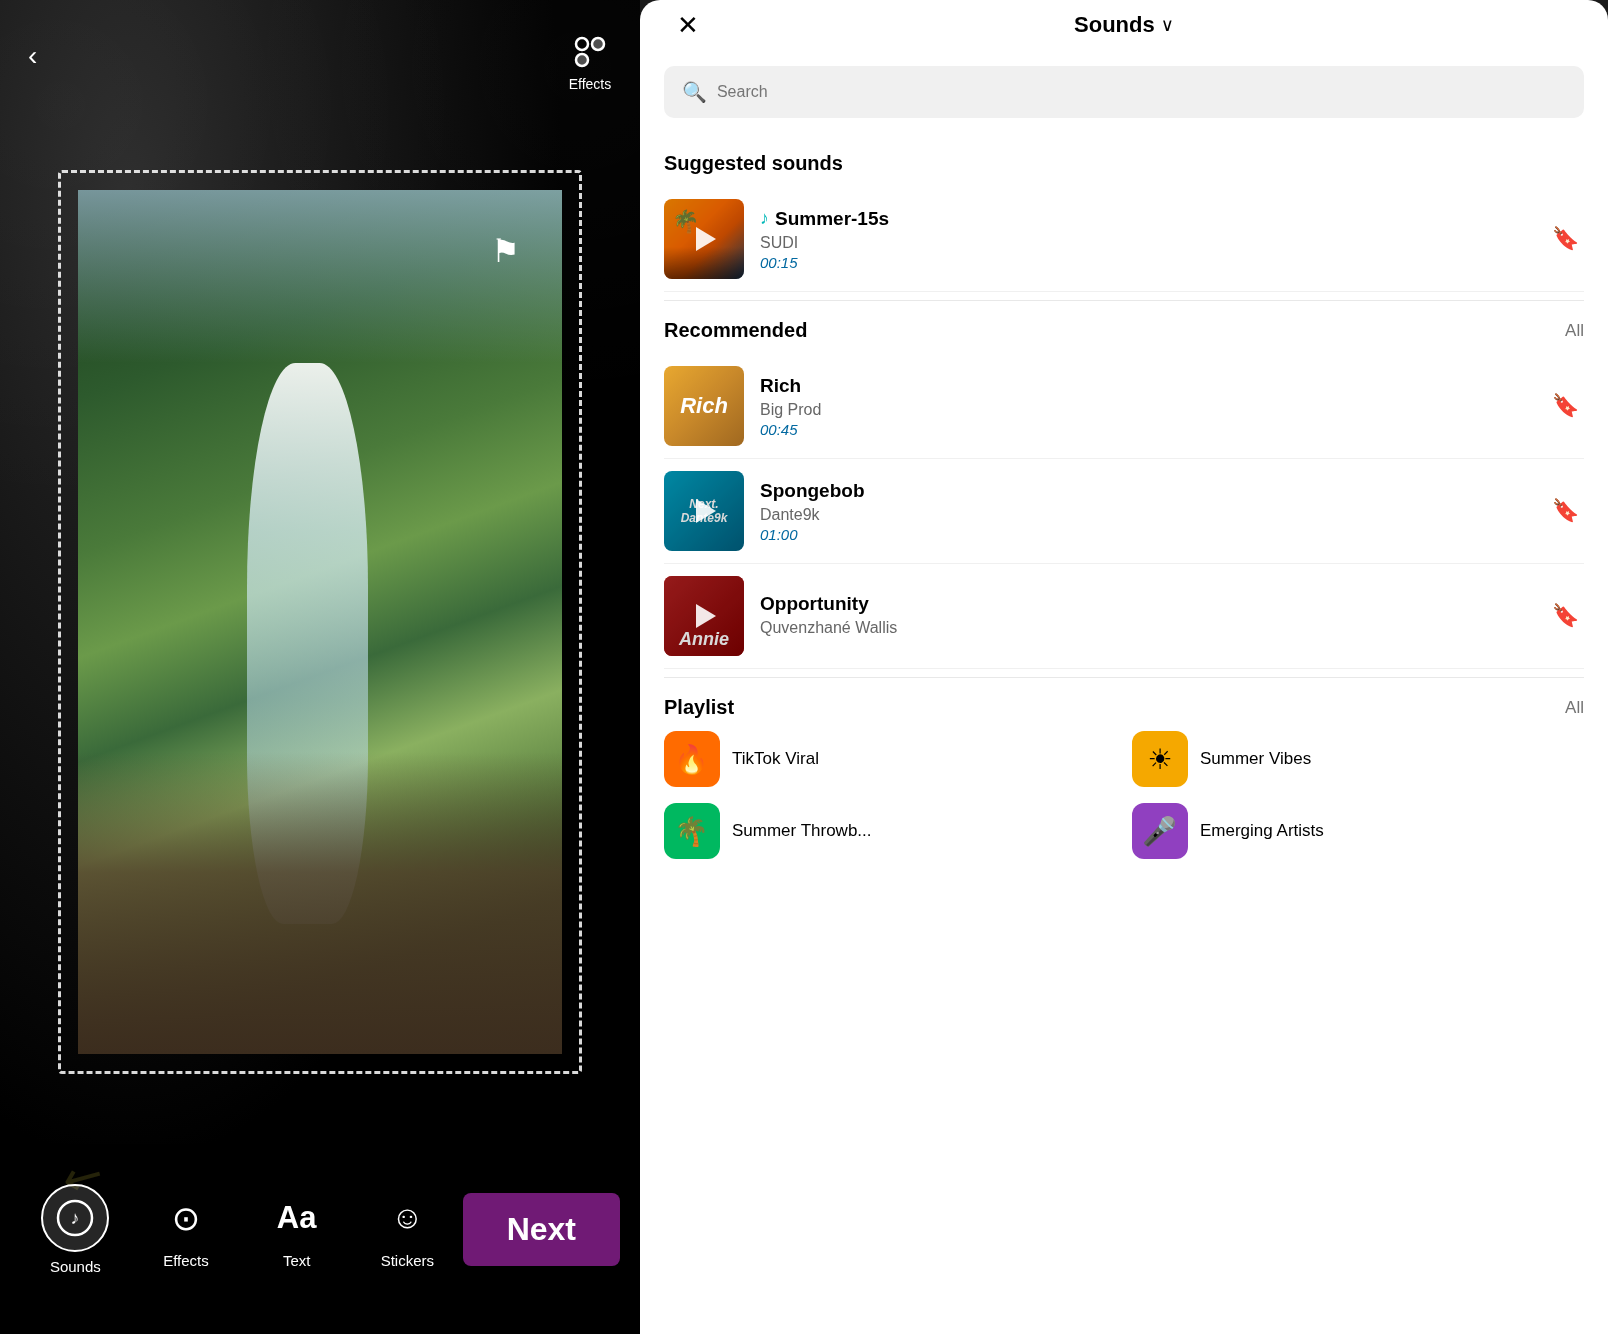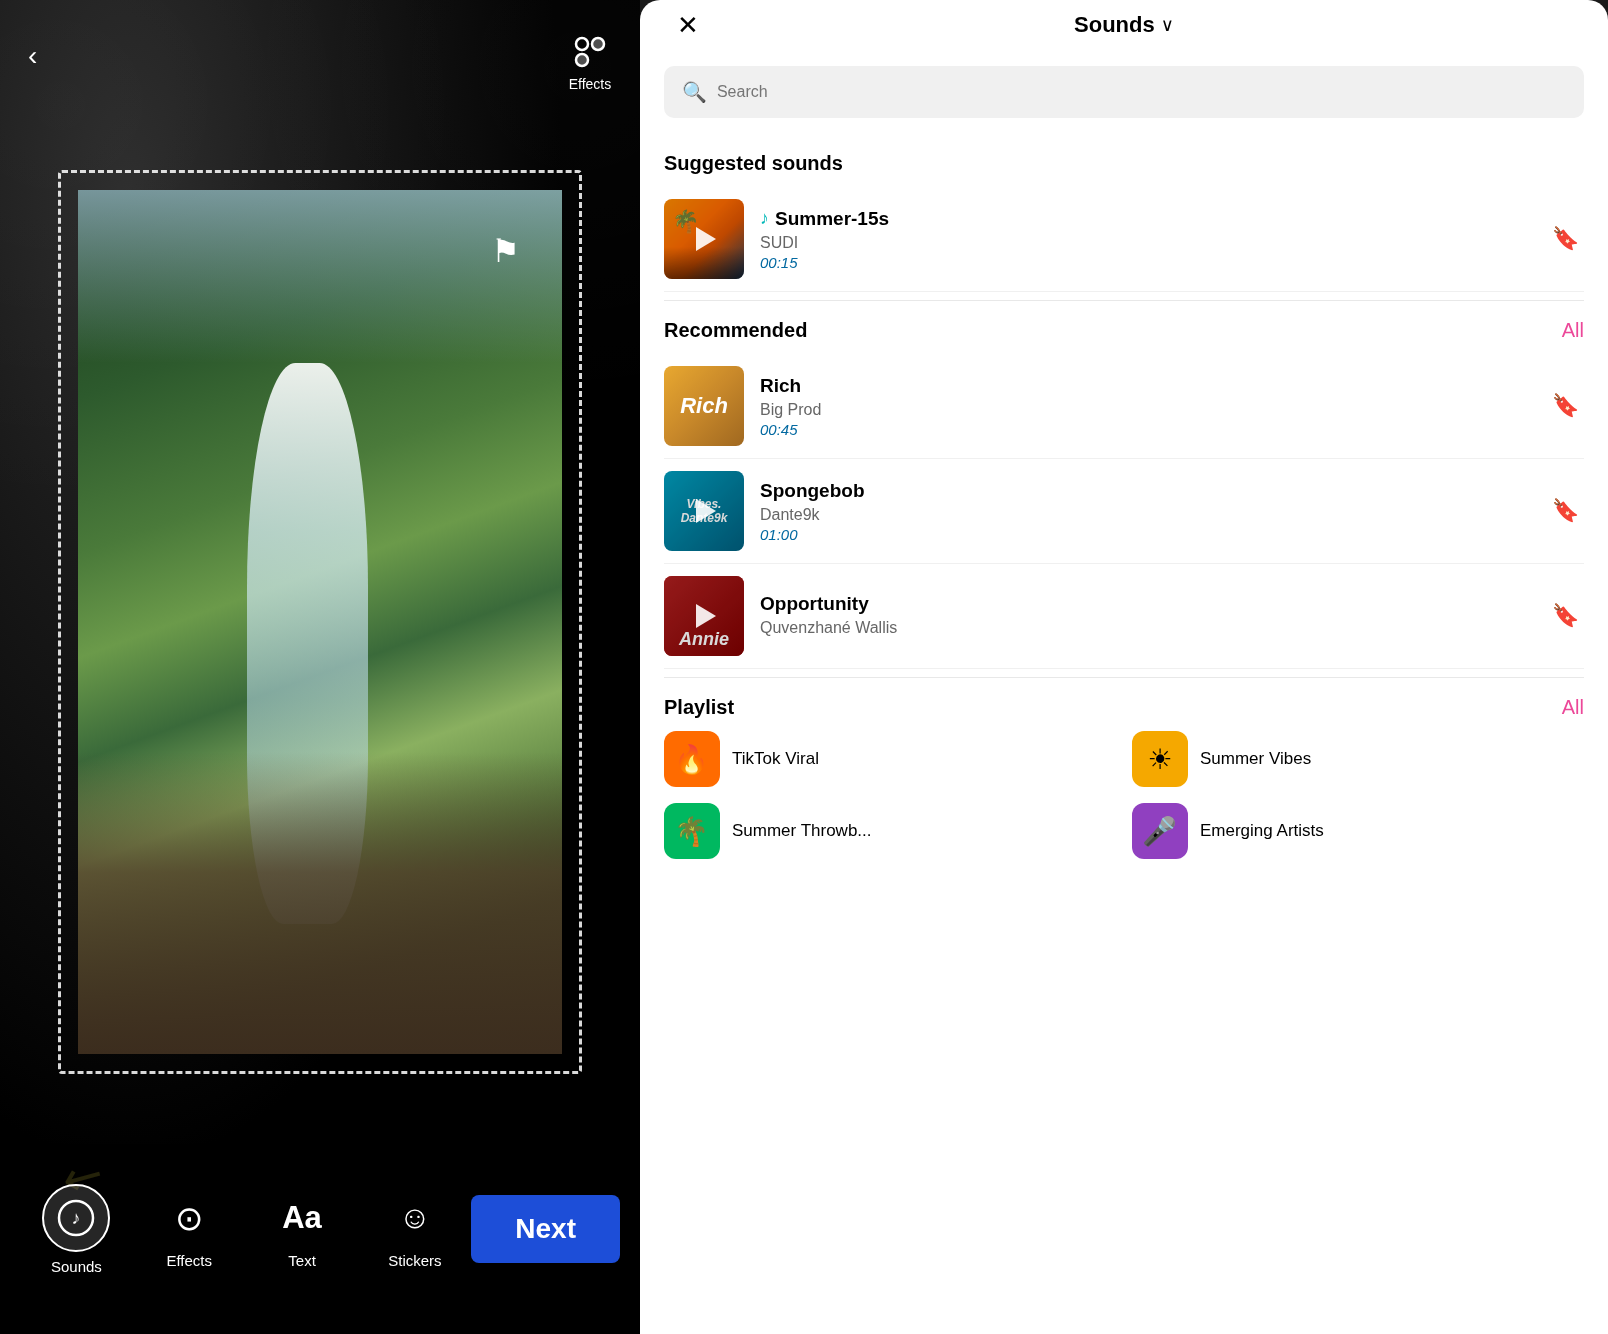--- a/index.html
+++ b/index.html
@@ -188,26 +188,26 @@
       position: absolute;
       bottom: 130px;
       left: 64px;
       font-size: 48px;
       color: #f5e642;
       transform: rotate(30deg);
     }
 
     
     .next-btn {
-      background: #1d4ed8;
+      background: #701a75;
       color: #fff;
       border: none;
       border-radius: 8px;
       padding: 18px 44px;
-      font-size: 28px;
+      font-size: 32px;
       font-weight: 700;
       cursor: pointer;
     }
 
     
     .right-panel {
       flex: 1;
       height: 1334px;
       background: #fff;
       display: flex;
@@ -294,22 +294,22 @@
       align-items: center;
       justify-content: space-between;
       margin: 18px 0 12px 0;
     }
     .section-title {
       font-size: 20px;
       font-weight: 700;
       color: #000;
     }
     .section-all {
-      font-size: 20px;
-      color: #ec4899;
+      font-size: 17px;
+      color: #737373;
       cursor: pointer;
     }
 
     
     .sound-item {
       display: flex;
       align-items: center;
       gap: 16px;
       padding: 12px 0;
       border-bottom: 1px solid #f0f0f0;
@@ -592,21 +592,21 @@
         <div class="sound-artist">Big Prod</div>
         <div class="sound-duration">00:45</div>
       </div>
       <span class="bookmark-icon">🔖</span>
     </div>
 
     <div class="sound-item">
       <div class="sound-thumb">
         <div class="thumb-spongebob">
           <div class="thumb-text" style="font-size:12px;flex-direction:column;line-height:1.2;">
-            <span>Vibes.</span>
+            <span>Next.</span>
               <span>Dante9k</span>
           </div>
         </div>
         <div class="play-btn-overlay">
           <div class="play-triangle"></div>
         </div>
       </div>
       <div class="sound-info">
         <div class="sound-name" style="margin-bottom:4px;">Spongebob</div>
         <div class="sound-artist">Dante9k</div>

